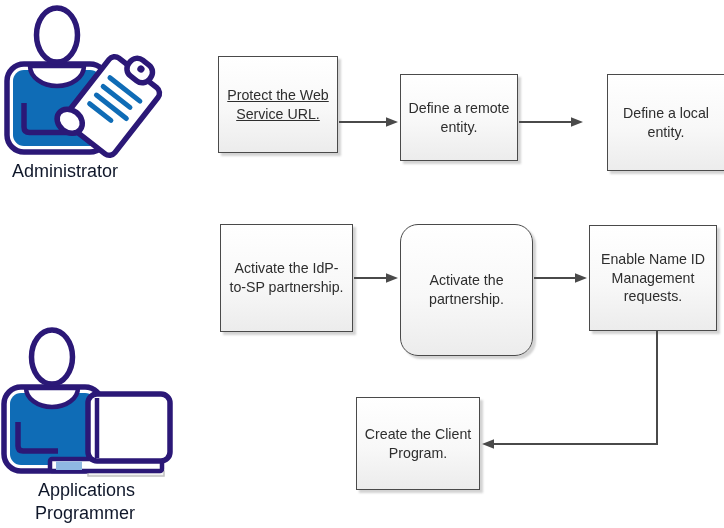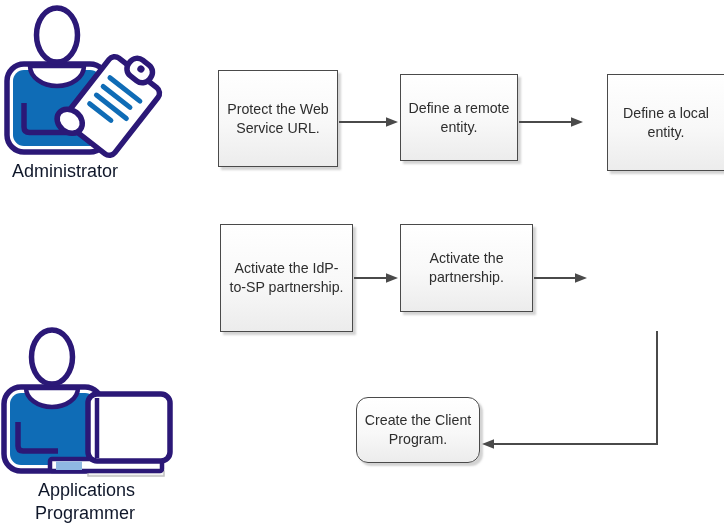--- a/index.html
+++ b/index.html
@@ -66,41 +66,46 @@
         <rect x="50" y="135" width="112" height="12" rx="2" fill="#ffffff" stroke="#2B1877" stroke-width="4.5"></rect>
         <rect x="56" y="137.5" width="26" height="8.5" fill="#8FB8E2"></rect>
         <rect x="88" y="70" width="82" height="67" rx="9" fill="#ffffff" stroke="#2B1877" stroke-width="5.5"></rect>
         <line x1="97" y1="74" x2="97" y2="134" stroke="#2B1877" stroke-width="4.5"></line>
       </g>
     </svg>
   </div>
   <div class="actor-label" style="left:35px;top:479px;text-align:right;">Applications
 Programmer</div>
 
-  <div class="step" style="left:218px;top:70px;width:120px;height:97px;">
+  <div class="step" style="left:218px;top:56px;width:120px;height:97px;text-decoration:underline;">
     <span>Protect the Web
 Service URL.</span>
   </div>
   <div class="step" style="left:400px;top:74px;width:118px;height:87px;">
     <span>Define a remote
 entity.</span>
   </div>
   <div class="step" style="left:607px;top:74px;width:118px;height:97px;">
     <span>Define a local
 entity.</span>
   </div>
   <div class="step" style="left:220px;top:224px;width:133px;height:108px;">
     <span>Activate the IdP-
 to-SP partnership.</span>
   </div>
-  <div class="step" style="left:400px;top:224px;width:133px;height:88px;">
+  <div class="step" style="left:400px;top:224px;width:133px;height:132px;border-radius:18px;">
     <span>Activate the
 partnership.</span>
   </div>
-  <div class="step" style="left:356px;top:397px;width:124px;height:66px;border-radius:12px;">
+  <div class="step" style="left:589px;top:225px;width:128px;height:106px;">
+    <span>Enable Name ID
+Management
+requests.</span>
+  </div>
+  <div class="step" style="left:356px;top:397px;width:124px;height:93px;">
     <span>Create the Client
 Program.</span>
   </div>
 
   <svg class="arrows" width="724" height="528">
     <g stroke="#4A4A4A" stroke-width="2" fill="#4A4A4A">
       <g>
         <line x1="339" y1="122" x2="386" y2="122"></line>
         <polygon points="398,122 386,117.2 386,126.8" stroke="none"></polygon>
       </g>

